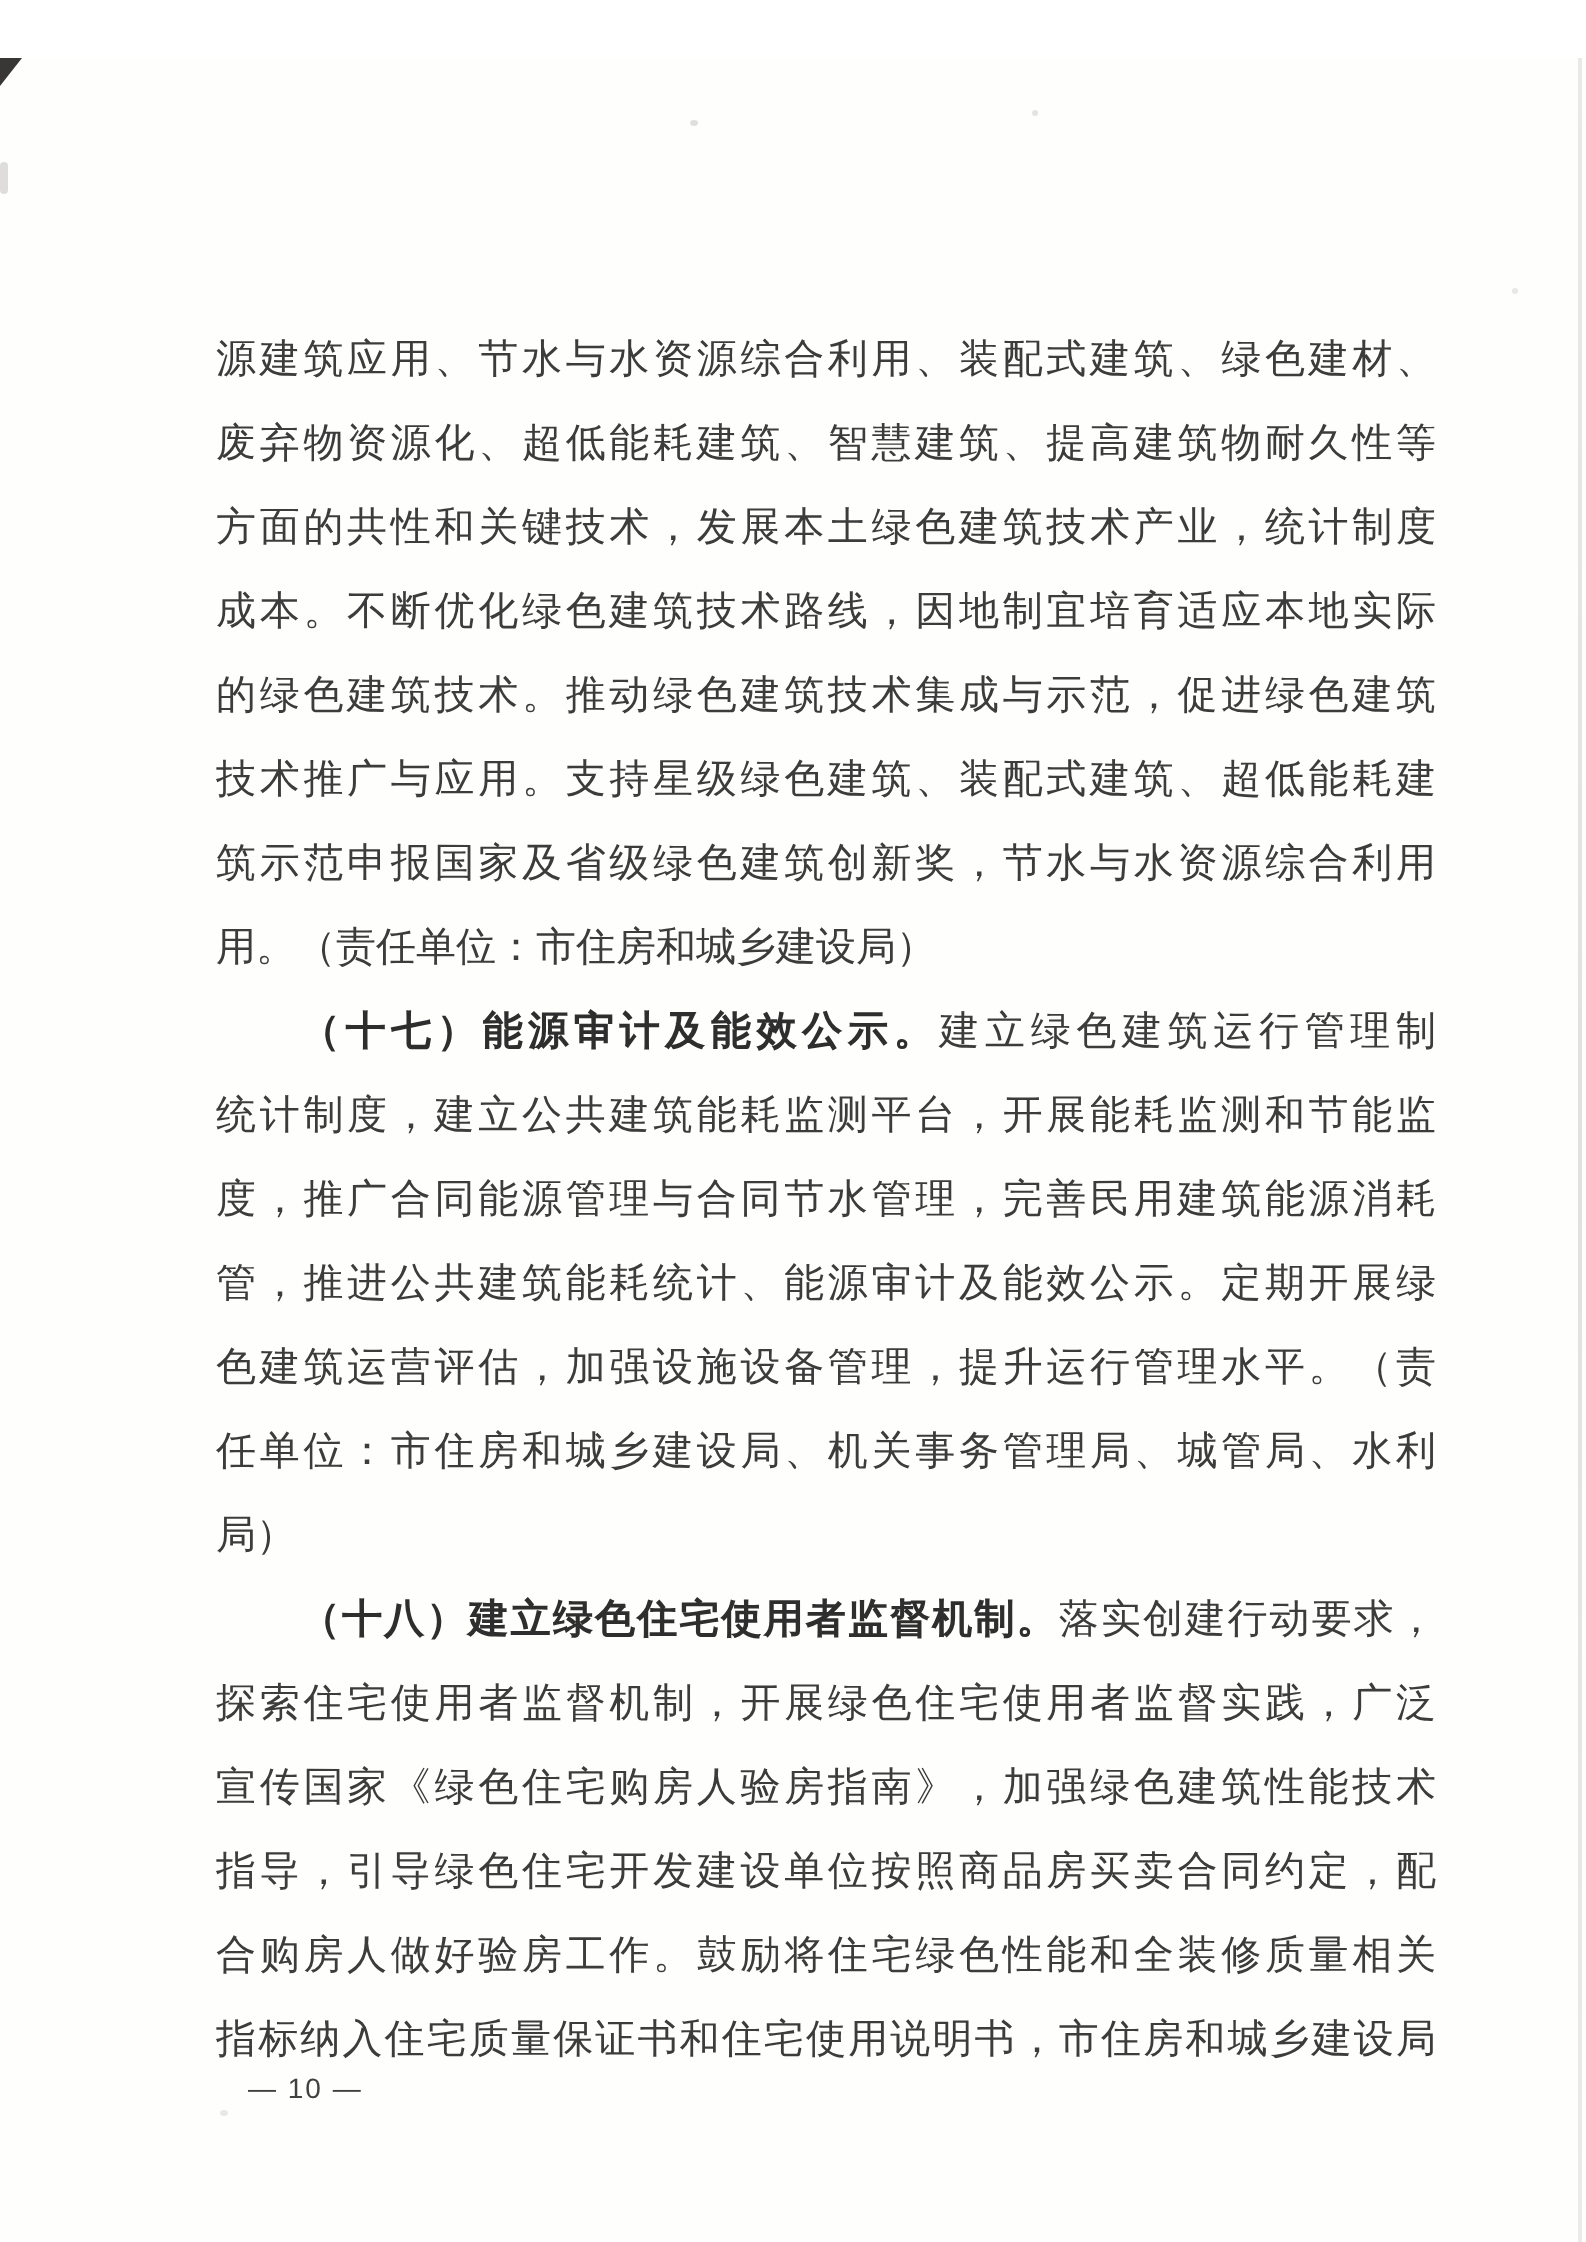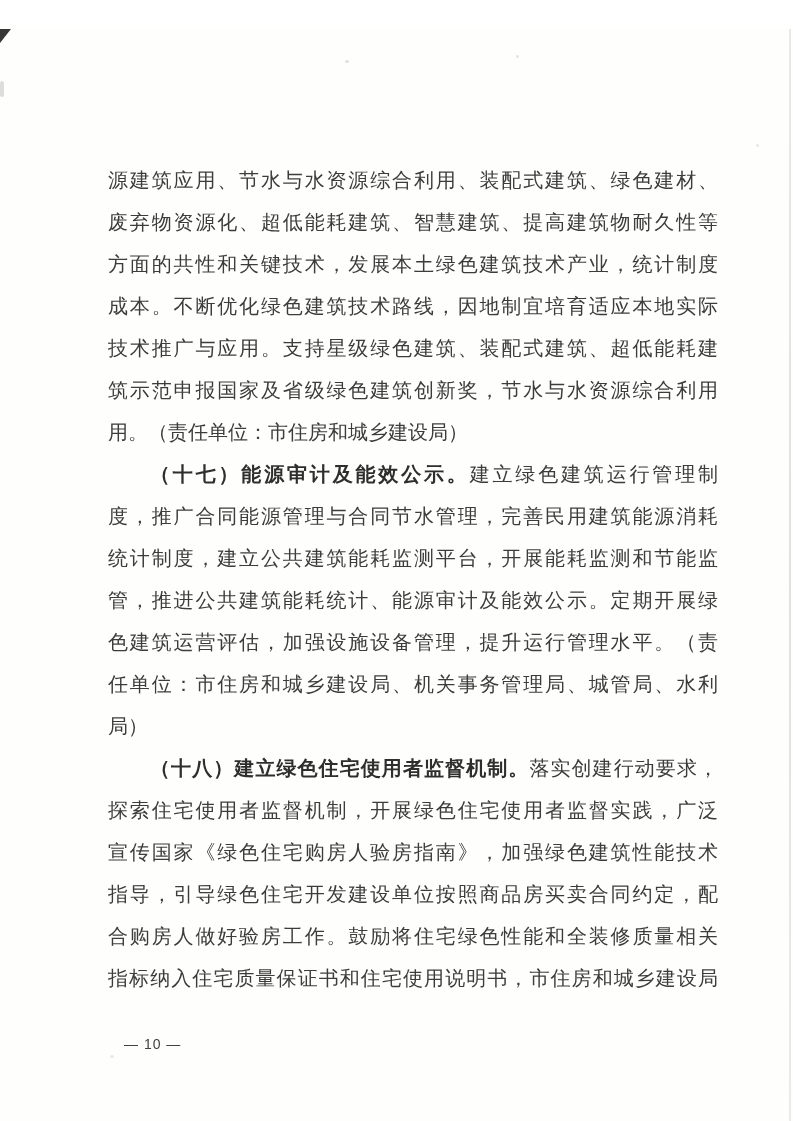--- a/index.html
+++ b/index.html
@@ -82,28 +82,29 @@
 <body>
 
 <div class="page" style="background: rgb(254, 254, 253);">
 
   <div class="doc-body" id="doc-body" style="color: rgb(60, 60, 60);">
       <div class="paragraph">
         <div class="line fill"><span class="seg-regular">源建筑应用、节水与水资源综合利用、装配式建筑、绿色建材、</span></div>
         <div class="line fill"><span class="seg-regular">废弃物资源化、超低能耗建筑、智慧建筑、提高建筑物耐久性等</span></div>
         <div class="line fill"><span class="seg-regular">方面的共性和关键技术，发展本土绿色建筑技术产业，统计制度</span></div>
         <div class="line fill"><span class="seg-regular">成本。不断优化绿色建筑技术路线，因地制宜培育适应本地实际</span></div>
+        <div class="line fill"><span class="seg-regular">的绿色建筑技术。推动绿色建筑技术集成与示范，促进绿色建筑</span></div>
         <div class="line fill"><span class="seg-regular">技术推广与应用。支持星级绿色建筑、装配式建筑、超低能耗建</span></div>
         <div class="line fill"><span class="seg-regular">筑示范申报国家及省级绿色建筑创新奖，节水与水资源综合利用</span></div>
         <div class="line"><span class="seg-regular">用。（责任单位：市住房和城乡建设局）</span></div>
       </div>
       <div class="paragraph">
         <div class="line fill indent"><span class="seg-bold" style="color: rgb(46, 46, 46);">（十七）能源审计及能效公示。</span><span class="seg-regular">建立绿色建筑运行管理制</span></div>
+        <div class="line fill"><span class="seg-regular">统计制度，建立公共建筑能耗监测平台，开展能耗监测和节能监</span></div>
         <div class="line fill"><span class="seg-regular">度，推广合同能源管理与合同节水管理，完善民用建筑能源消耗</span></div>
-        <div class="line fill"><span class="seg-regular">统计制度，建立公共建筑能耗监测平台，开展能耗监测和节能监</span></div>
         <div class="line fill"><span class="seg-regular">管，推进公共建筑能耗统计、能源审计及能效公示。定期开展绿</span></div>
         <div class="line fill"><span class="seg-regular">色建筑运营评估，加强设施设备管理，提升运行管理水平。（责</span></div>
         <div class="line fill"><span class="seg-regular">任单位：市住房和城乡建设局、机关事务管理局、城管局、水利</span></div>
         <div class="line"><span class="seg-regular">局）</span></div>
       </div>
       <div class="paragraph">
         <div class="line fill indent"><span class="seg-bold" style="color: rgb(46, 46, 46);">（十八）建立绿色住宅使用者监督机制。</span><span class="seg-regular">落实创建行动要求，</span></div>
         <div class="line fill"><span class="seg-regular">探索住宅使用者监督机制，开展绿色住宅使用者监督实践，广泛</span></div>
         <div class="line fill"><span class="seg-regular">宣传国家《绿色住宅购房人验房指南》，加强绿色建筑性能技术</span></div>
         <div class="line fill"><span class="seg-regular">指导，引导绿色住宅开发建设单位按照商品房买卖合同约定，配</span></div>

